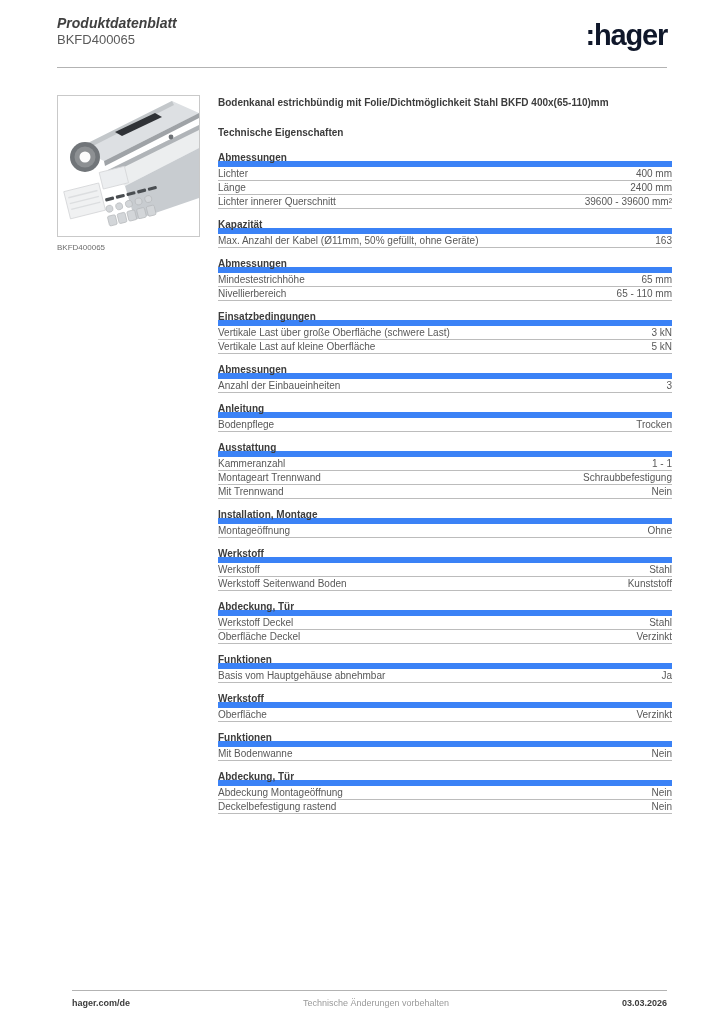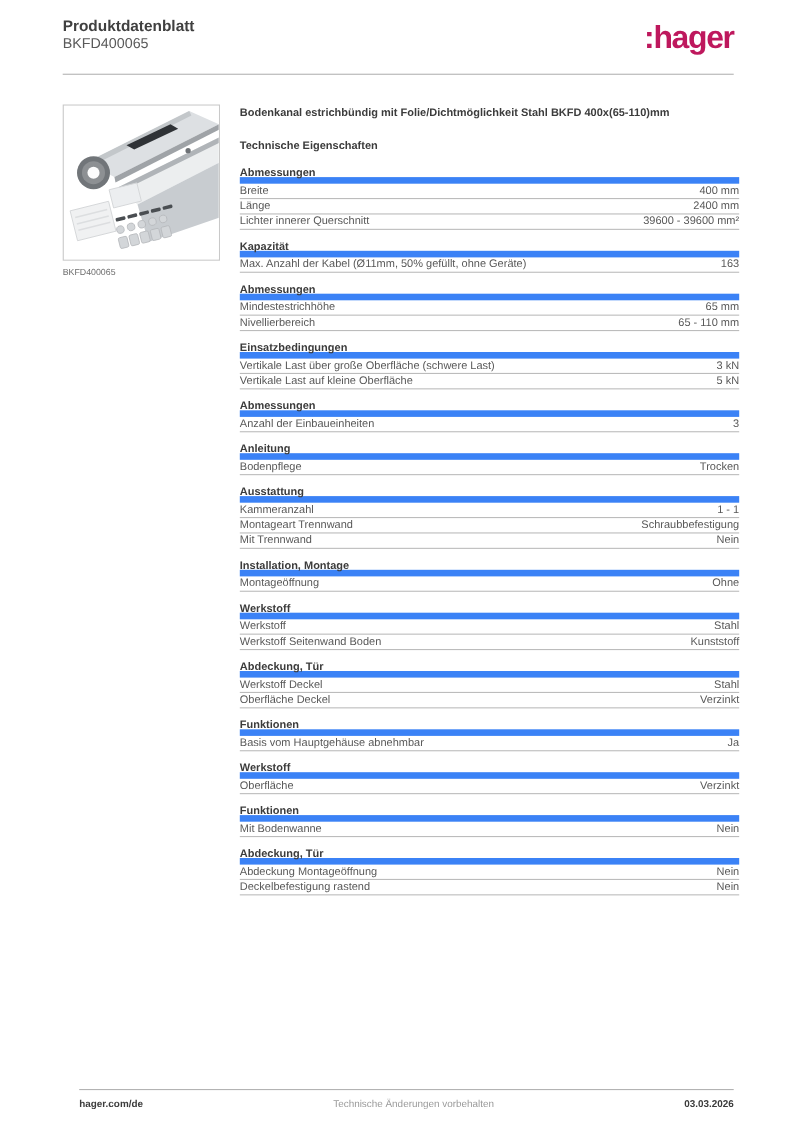--- a/index.html
+++ b/index.html
@@ -25,20 +25,21 @@
     display: flex;
     justify-content: space-between;
     align-items: flex-start;
     padding-top: 15px;
   }
   .doc-type {
     font-size: 14px;
     font-weight: bold;
     color: #404040;
     line-height: 17px;
+    font-style: italic;
   }
   .product-ref {
     font-size: 13px;
     color: #5a5a5a;
     line-height: 16px;
   }
   .hager-logo {
     font-size: 29px;
     font-weight: bold;
     letter-spacing: -1.2px;
@@ -130,21 +131,21 @@
 </head>
 <body>
 
 <div class="page">
 
   <div class="header">
     <div>
       <div class="doc-type">Produktdatenblatt</div>
       <div class="product-ref">BKFD400065</div>
     </div>
-    <div class="hager-logo" style="color: #be185d;">:hager</div>
+    <div class="hager-logo" style="color: #0f172a;">:hager</div>
   </div>
 
   <div class="main">
 
     <div class="left-col">
       <div class="image-frame">
         <svg width="141" height="140" viewBox="0 0 141 140" xmlns="http://www.w3.org/2000/svg">
           <rect x="0" y="0" width="141" height="140" fill="#ffffff"></rect>
 
           <polygon points="20,52 114,5 141,17 46,65" fill="#dde0e3"></polygon>
@@ -197,21 +198,21 @@
     </div>
 
     <div class="right-col">
       <div class="product-title">Bodenkanal estrichbündig mit Folie/Dichtmöglichkeit Stahl BKFD 400x(65-110)mm</div>
       <div class="tech-title">Technische Eigenschaften</div>
       <div id="spec-sections">
   <section class="spec-section">
     <div class="spec-heading">Abmessungen</div>
     <div class="spec-rows">
   <div class="spec-row">
-    <span class="spec-label">Breite</span>
+    <span class="spec-label">Lichter</span>
     <span class="spec-value">400 mm</span>
   </div>
 
   <div class="spec-row">
     <span class="spec-label">Länge</span>
     <span class="spec-value">2400 mm</span>
   </div>
 
   <div class="spec-row">
     <span class="spec-label">Lichter innerer Querschnitt</span>

